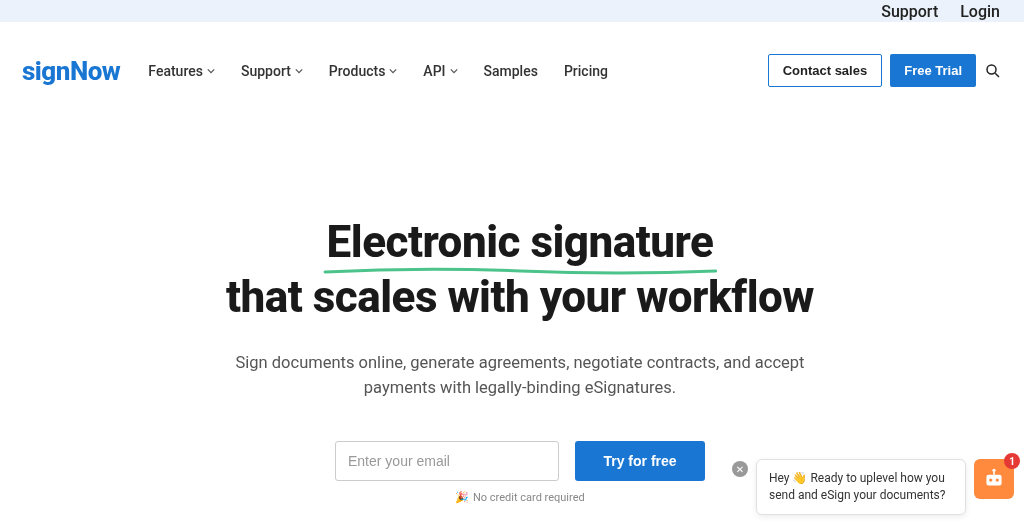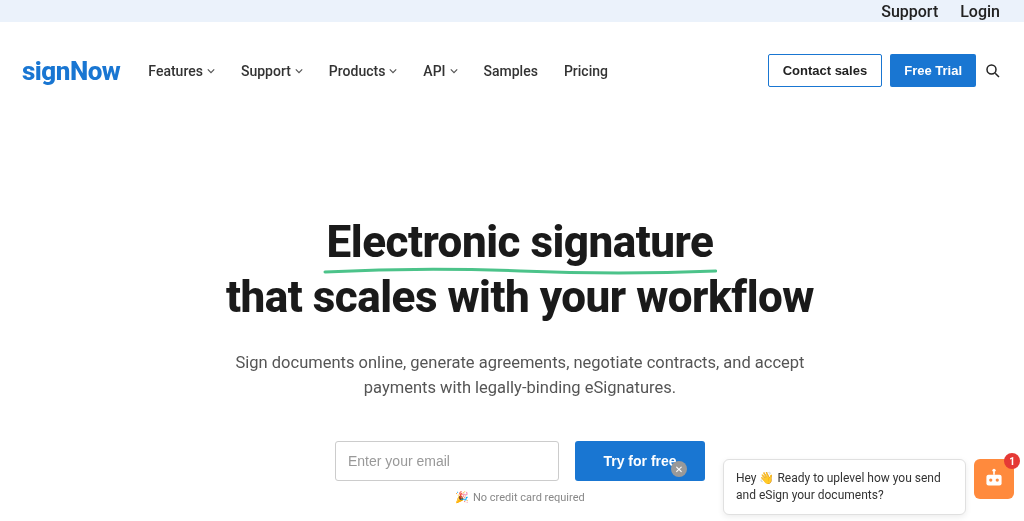--- a/index.html
+++ b/index.html
@@ -30,21 +30,21 @@
 .cta-row { margin-top: 40px; display: flex; justify-content: center; gap: 16px; }
 .email-input { width: 224px; height: 40px; border: 1px solid #ccc; border-radius: 3px; padding: 0 12px; font-size: 14px; color: #333; }
 .email-input::placeholder { color: #999; }
 .try-btn { width: 130px; height: 40px; background: #1976d2; color: #fff; border: none; border-radius: 3px; font-size: 14px; font-weight: 600; cursor: pointer; }
 
 .cc-note { margin-top: 10px; font-size: 11px; color: #888; text-align: center; }
 .cc-emoji { margin-right: 4px; }
 
 .chat-widget { position: absolute; bottom: 6px; right: 10px; display: flex; align-items: flex-start; gap: 8px; }
 .chat-close { width: 16px; height: 16px; background: #999; border-radius: 50%; display: flex; align-items: center; justify-content: center; color: #fff; font-size: 10px; cursor: pointer; align-self: flex-start; margin-top: 2px; }
-.chat-bubble { background: #fff; border: 1px solid #e0e0e0; border-radius: 6px; padding: 10px 12px; width: 243px; font-size: 12px; line-height: 1.4; color: #333; box-shadow: 0 2px 6px rgba(0,0,0,0.08); margin-left: 28px; }
+.chat-bubble { background: #fff; border: 1px solid #e0e0e0; border-radius: 6px; padding: 10px 12px; width: 210px; font-size: 12px; line-height: 1.4; color: #333; box-shadow: 0 2px 6px rgba(0,0,0,0.08); }
 .chat-avatar { position: relative; width: 40px; height: 40px; background: #ff8a3d; border-radius: 6px; display: flex; align-items: center; justify-content: center; cursor: pointer; }
 .bot-svg { width: 26px; height: 26px; }
 .badge { position: absolute; top: -6px; right: -6px; background: #e53935; color: #fff; font-size: 10px; font-weight: 700; width: 16px; height: 16px; border-radius: 50%; display: flex; align-items: center; justify-content: center; }
 </style>
 </head>
 <body>
 
 <div class="topbar">
   <a>Support</a>
   <a>Login</a>

